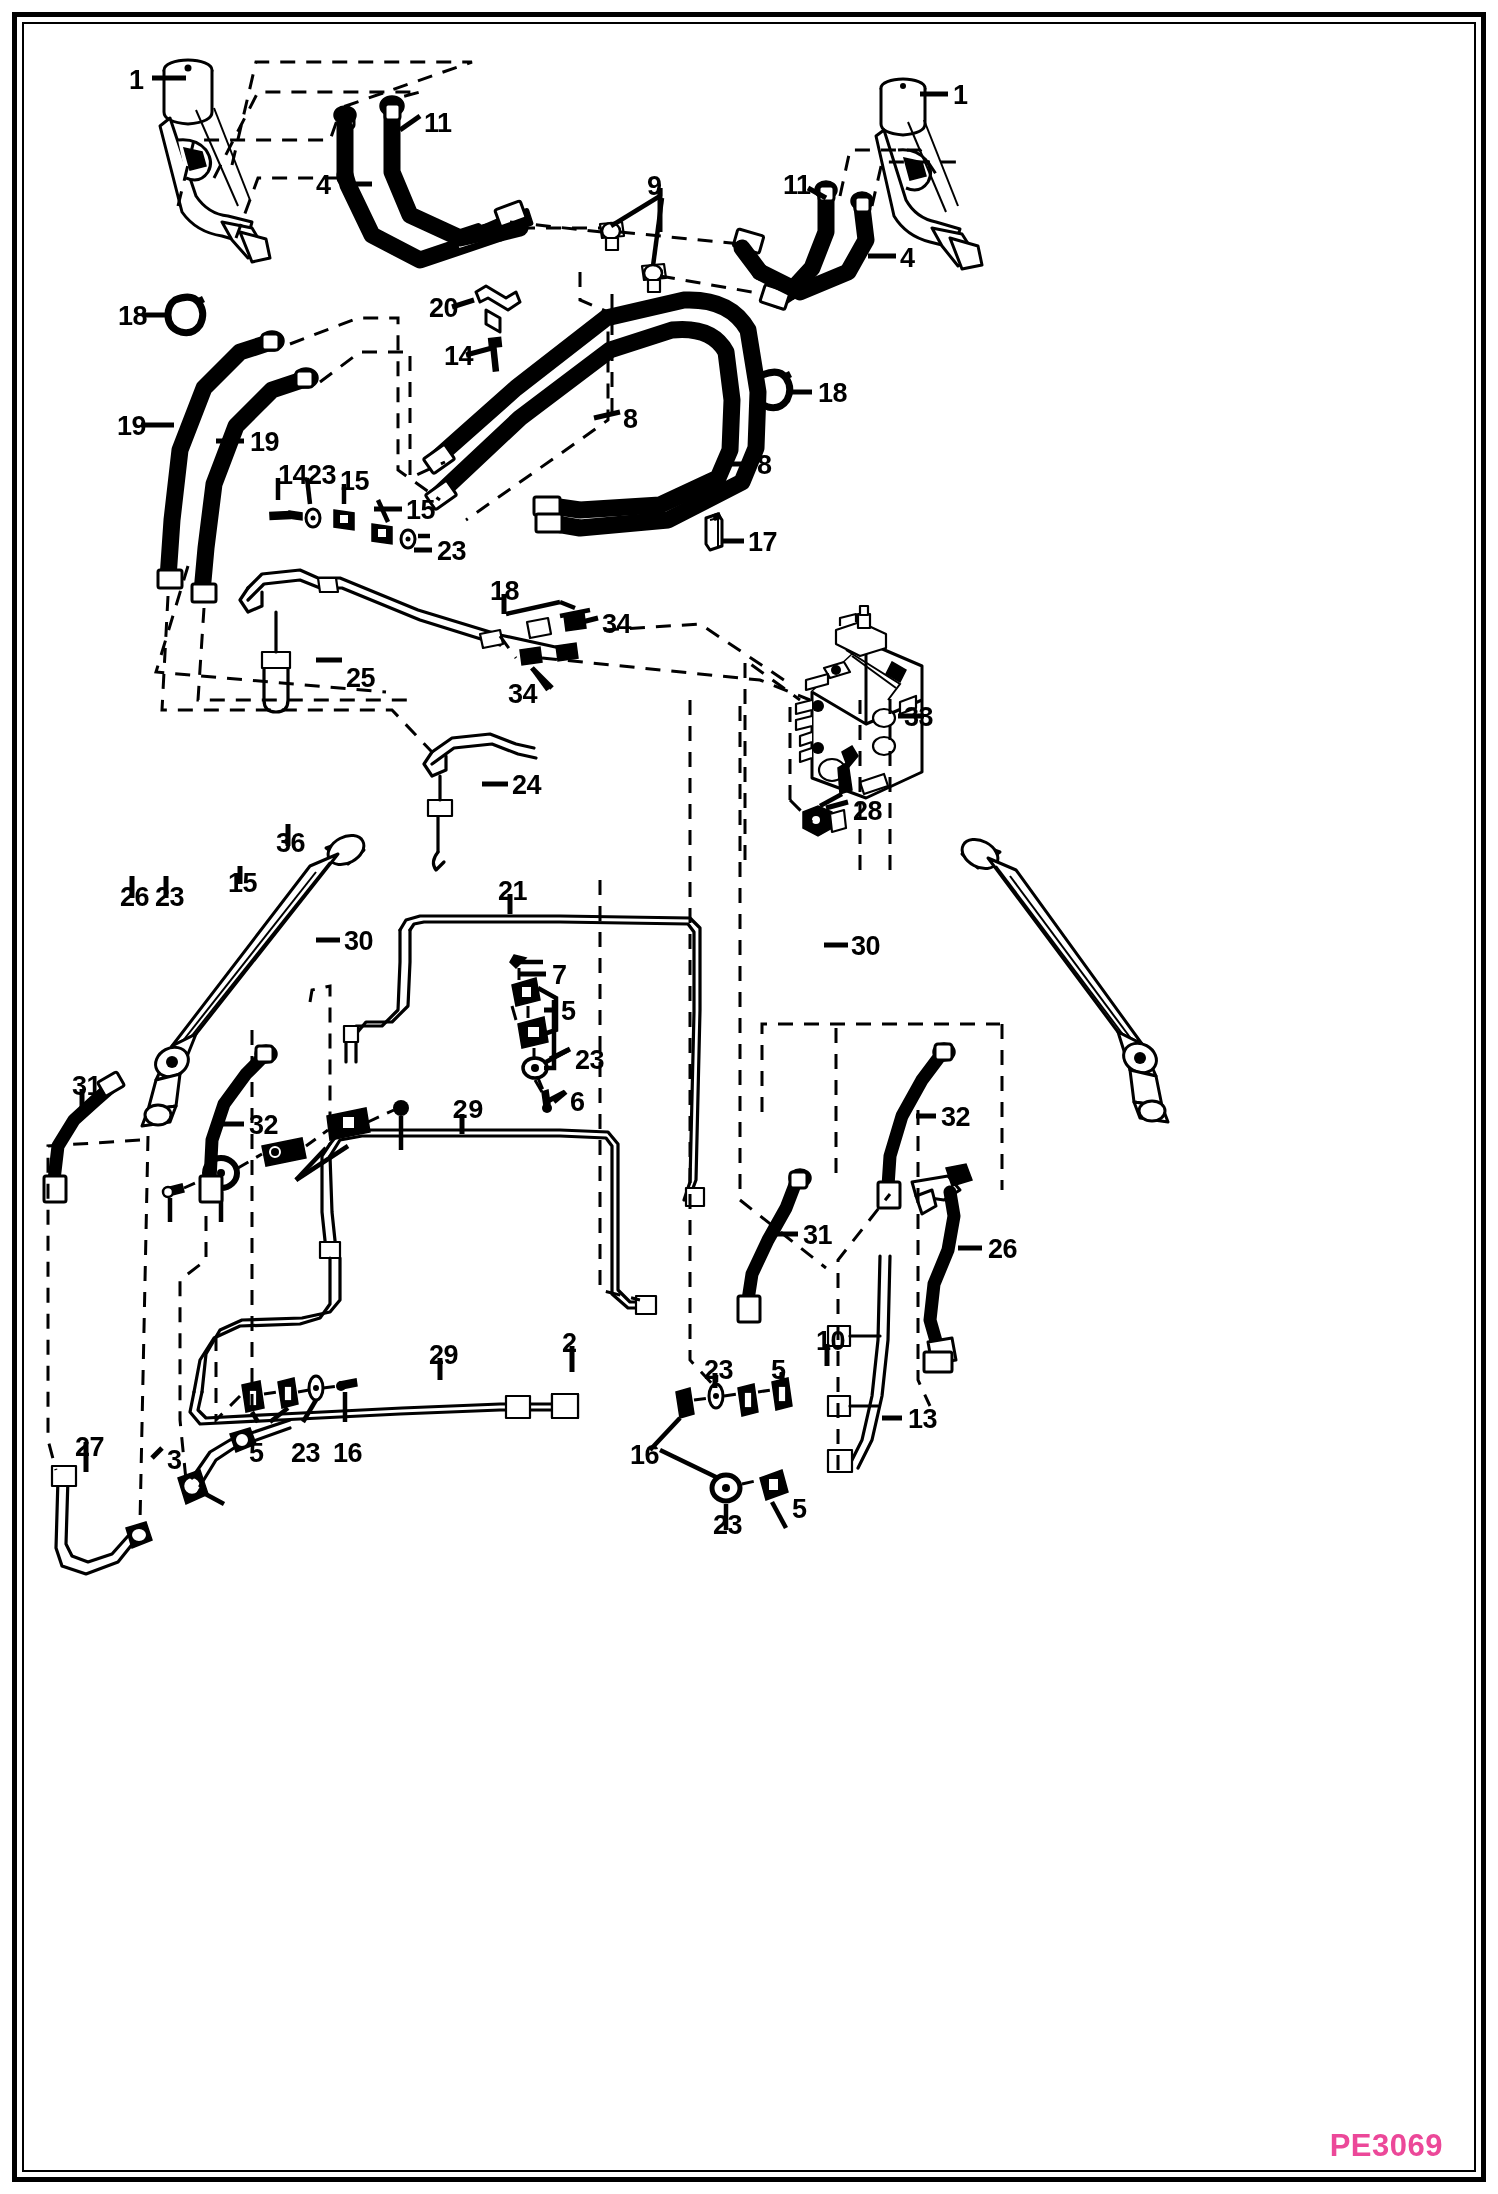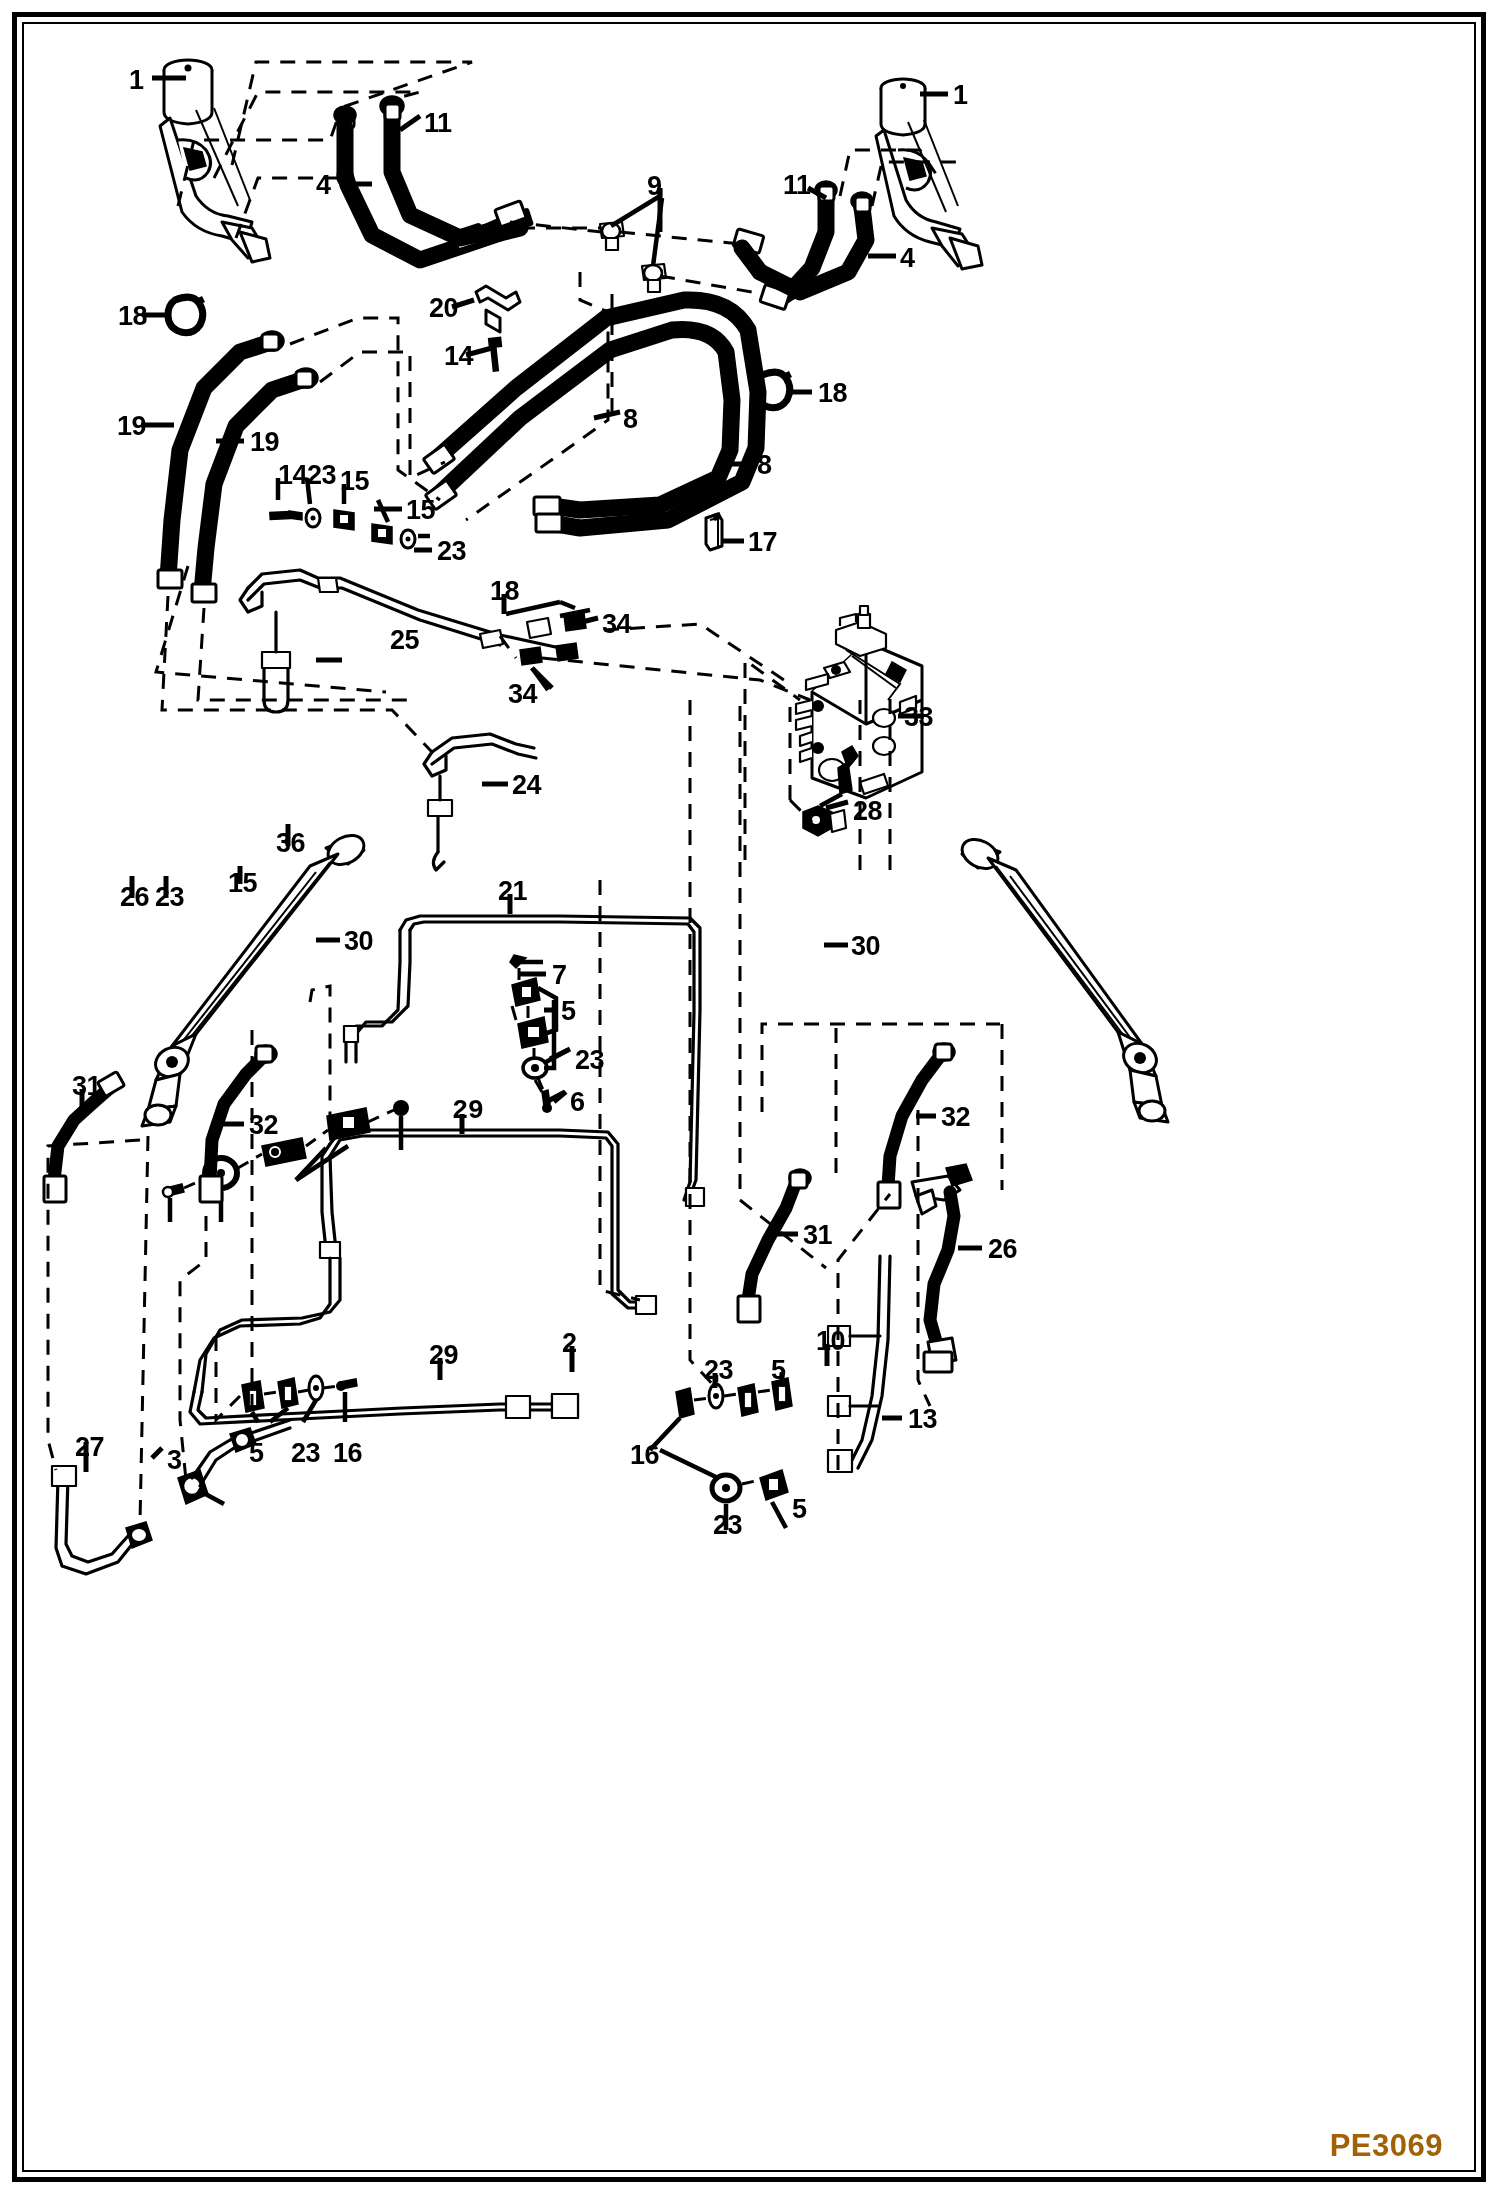--- a/index.html
+++ b/index.html
@@ -53,21 +53,21 @@
     letter-spacing: -0.5px;
   }
   .drawing-code {
     position: absolute;
     right: 55px;
     bottom: 30px;
     font-family: "Liberation Sans", sans-serif;
     font-weight: bold;
     font-size: 31px;
     letter-spacing: 0.5px;
-    color: #a16207;
+    color: #ec4899;
   }
   svg.layer {
     position: absolute;
     left: 0;
     top: 0;
     width: 1498px;
     height: 2194px;
     pointer-events: none;
   }
 </style>
@@ -572,21 +572,21 @@
     <div class="callout" style="left:757px; top:452px;">8</div>
     <div class="callout" style="left:278px; top:462px;">14</div>
     <div class="callout" style="left:307px; top:462px;">23</div>
     <div class="callout" style="left:340px; top:468px;">15</div>
     <div class="callout" style="left:406px; top:497px;">15</div>
     <div class="callout" style="left:437px; top:538px;">23</div>
     <div class="callout" style="left:748px; top:529px;">17</div>
     <div class="callout" style="left:490px; top:578px;">18</div>
     <div class="callout" style="left:602px; top:611px;">34</div>
     <div class="callout" style="left:508px; top:681px;">34</div>
-    <div class="callout" style="left:346px; top:627px;margin-left:44px;">25</div>
+    <div class="callout" style="left:346px; top:665px;">25</div>
     <div class="callout" style="left:904px; top:704px;">33</div>
     <div class="callout" style="left:853px; top:798px;">28</div>
     <div class="callout" style="left:512px; top:772px;">24</div>
     <div class="callout" style="left:276px; top:830px;">36</div>
     <div class="callout" style="left:228px; top:870px;">15</div>
     <div class="callout" style="left:120px; top:884px;">26</div>
     <div class="callout" style="left:155px; top:884px;">23</div>
     <div class="callout" style="left:344px; top:928px;">30</div>
     <div class="callout" style="left:851px; top:933px;">30</div>
     <div class="callout" style="left:498px; top:878px;">21</div>

